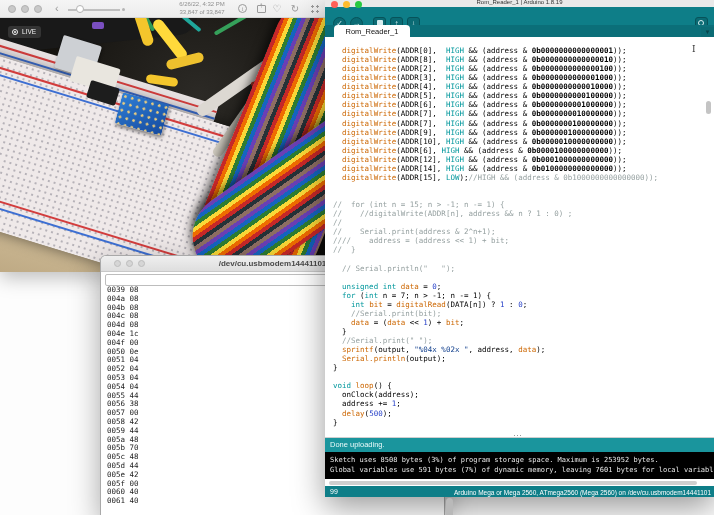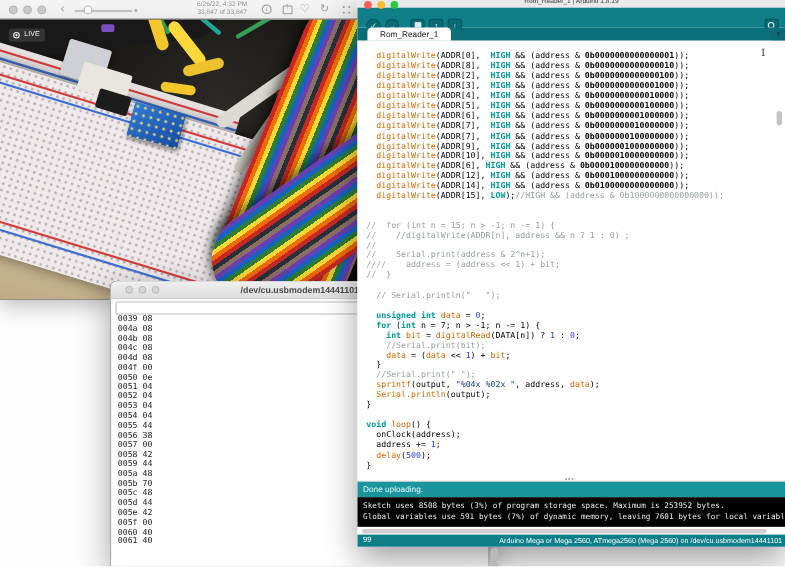--- a/index.html
+++ b/index.html
@@ -143,21 +143,21 @@
   .ide-tab { position:absolute; left:9px; top:25px; width:76px; height:12px; background:#fff;
     border-radius:4px 4px 0 0; font-size:7.5px; line-height:13px; text-align:center; color:#111; }
   .tab-dd { position:absolute; right:0; top:27px; width:13px; height:10px; background:#0b6b74;
     color:#06444a; font-size:6px; line-height:10px; text-align:center; }
   .ide-code { position:absolute; left:0; top:37px; width:100%; height:400px; background:#fff;
     overflow:hidden; padding:9px 0 0 8px; font-family:"DejaVu Sans Mono", monospace;
     font-size:7.5px; color:#000; }
   .code-line { height:9.07px; white-space:pre; }
   .tok-p { color:#000; }
   .tok-f { color:#cc6600; }
-  .tok-k { color:#00979c;font-weight:bold; }
+  .tok-k { color:#00979c; }
   .tok-c { color:#95a0a0; }
   .tok-v { color:#cc6600; }
   .tok-n { color:#2741c8; }
   .tok-s { color:#103e8c; }
   .tok-b { color:#000; font-weight:bold; }
   .text-cursor { position:absolute; left:367px; top:44px; font-family:"DejaVu Serif", serif;
     font-size:9px; color:#333; }
   .code-scrollthumb { position:absolute; left:381px; top:101px; width:5px; height:13px;
     background:#c4c4c4; border-radius:2.5px; }
   .ide-divider { position:absolute; left:0; top:437px; width:100%; height:1px; background:#cfcfcf; }
@@ -250,20 +250,21 @@
       <div class="stl" style="left:25px"></div>
       <div class="stl" style="left:37px"></div>
       <div class="serial-title">/dev/cu.usbmodem14441101</div>
     </div>
     <div class="serial-lines" id="serial-lines">
         <div class="serial-line">0039 08</div>
         <div class="serial-line">004a 08</div>
         <div class="serial-line">004b 08</div>
         <div class="serial-line">004c 08</div>
         <div class="serial-line">004d 08</div>
+        <div class="serial-line">004e 1c</div>
         <div class="serial-line">004f 00</div>
         <div class="serial-line">0050 0e</div>
         <div class="serial-line">0051 04</div>
         <div class="serial-line">0052 04</div>
         <div class="serial-line">0053 04</div>
         <div class="serial-line">0054 04</div>
         <div class="serial-line">0055 44</div>
         <div class="serial-line">0056 38</div>
         <div class="serial-line">0057 00</div>
         <div class="serial-line">0058 42</div>

